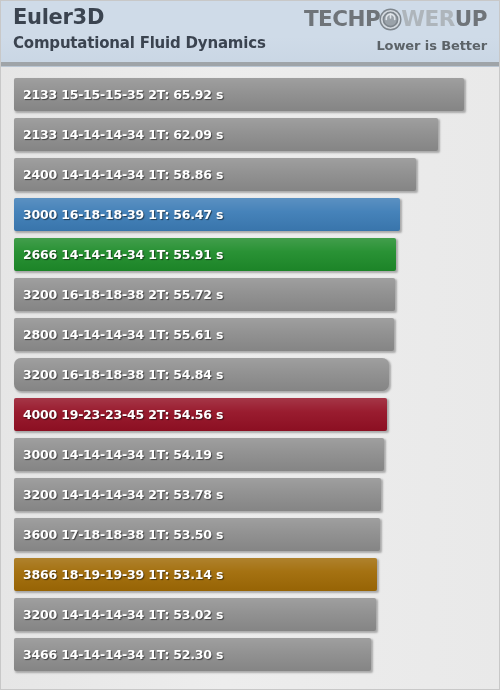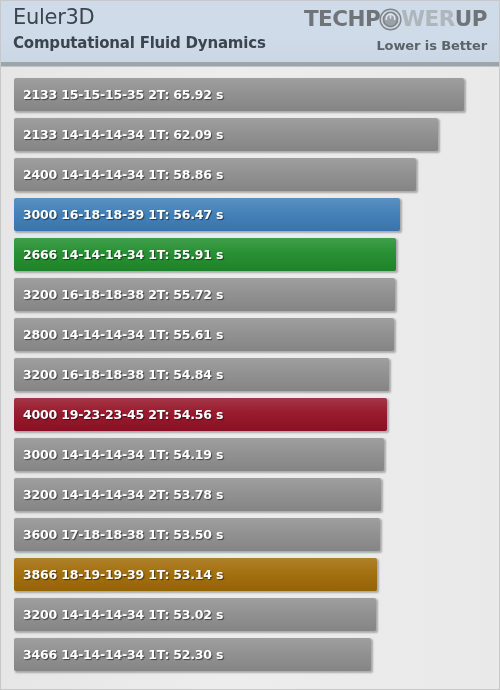--- a/index.html
+++ b/index.html
@@ -37,21 +37,21 @@
     height: 4px;
     background: #9fa4a8;
   }
   .hdr-left {
     position: absolute;
     left: 12px;
     top: 4px;
   }
   .hdr-title {
     font-size: 21px;
-    font-weight: normal;
+    font-weight: bold;
     color: #3b4450;
     letter-spacing: -0.3px;
     line-height: 25px;
     white-space: nowrap;
   }
   .hdr-subtitle {
     font-size: 15px;
     font-weight: bold;
     color: #3b4450;
     letter-spacing: -0.2px;
@@ -204,21 +204,21 @@
         <div class="bar" style="width: 381px; background: rgb(141, 141, 141);">
           <span class="bar-label">3200 16-18-18-38 2T: 55.72 s</span>
         </div>
       </div>
       <div class="bar-row">
         <div class="bar" style="width: 380px; background: rgb(141, 141, 141);">
           <span class="bar-label">2800 14-14-14-34 1T: 55.61 s</span>
         </div>
       </div>
       <div class="bar-row">
-        <div class="bar" style="width: 375px; background: rgb(141, 141, 141);">
+        <div class="bar" style="width: 375px; background: rgb(141, 141, 141); border-radius: 7px;">
           <span class="bar-label">3200 16-18-18-38 1T: 54.84 s</span>
         </div>
       </div>
       <div class="bar-row">
         <div class="bar" style="width: 373px; background: rgb(148, 16, 36);">
           <span class="bar-label">4000 19-23-23-45 2T: 54.56 s</span>
         </div>
       </div>
       <div class="bar-row">
         <div class="bar" style="width: 370px; background: rgb(141, 141, 141);">

